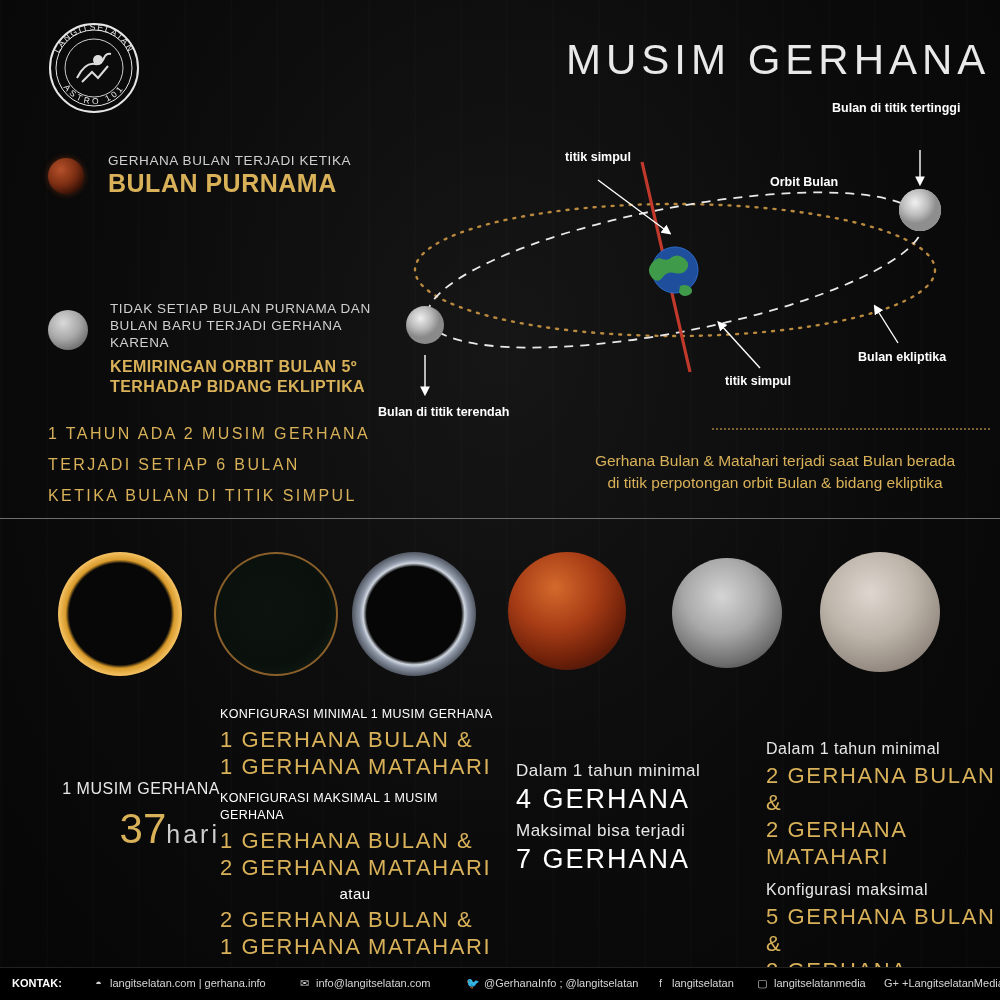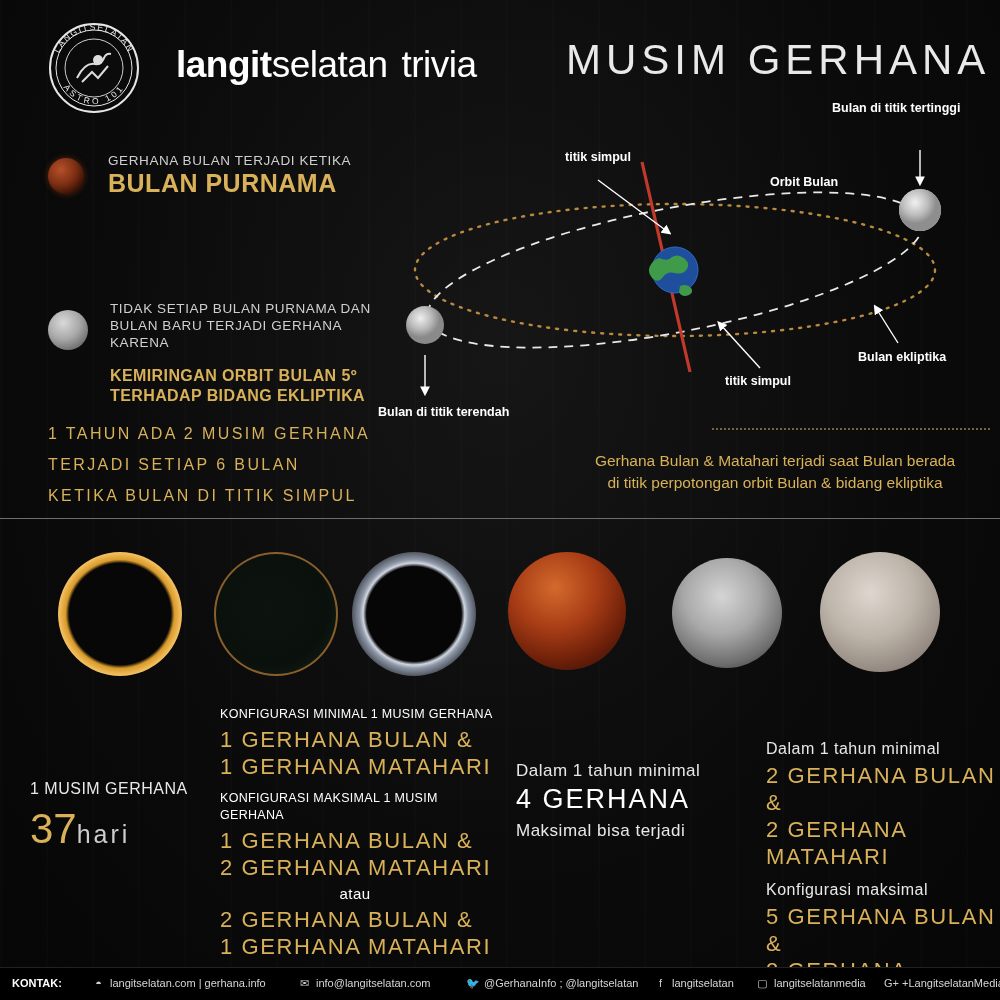--- a/index.html
+++ b/index.html
@@ -101,40 +101,37 @@
       </defs>
       <text font-size="8.5" fill="#e8e8e8" letter-spacing="1.6" font-family="Liberation Sans, sans-serif">
         <textPath href="#arcTop" startOffset="50%" text-anchor="middle">LANGITSELATAN</textPath>
       </text>
       <text font-size="8.5" fill="#e8e8e8" letter-spacing="3" font-family="Liberation Sans, sans-serif">
         <textPath href="#arcBot" startOffset="50%" text-anchor="middle">ASTRO 101</textPath>
       </text>
     </svg>
   </div>
 
-  <div class="brand">
-    <span class="b1">langit</span><span class="b2">selatan</span><span class="b3">trivia</span>
-  </div>
   <div class="bigtitle">MUSIM GERHANA</div>
 
   <div class="bullet" style="left:48px;top:152px;width:330px;height:56px;">
     <div class="moonimg" style="width:36px;height:36px;top:6px;background:radial-gradient(circle at 35% 32%, #b5502a 0%, #7d2f13 45%, #3a1206 75%, #1d0702 100%);box-shadow:0 0 6px rgba(150,60,20,.5);"></div>
     <div class="txt">
       <div class="ln-small">GERHANA BULAN TERJADI KETIKA</div>
       <div class="ln-gold-big">BULAN PURNAMA</div>
     </div>
   </div>
 
 
   <div class="bullet" style="left:48px;top:300px;width:330px;height:90px;">
     <div class="moonimg" style="width:40px;height:40px;top:10px;background:radial-gradient(circle at 38% 32%, #d9d9d9 0%, #a8a8a8 45%, #6e6e6e 78%, #444 100%);"></div>
     <div class="txt" style="left:62px;">
       <div class="ln-small">TIDAK SETIAP BULAN PURNAMA DAN</div>
       <div class="ln-small">BULAN BARU TERJADI GERHANA KARENA</div>
-      <div class="ln-gold-mid" style="margin-top:15px;">KEMIRINGAN ORBIT BULAN 5º</div>
+      <div class="ln-gold-mid" style="margin-top:6px;">KEMIRINGAN ORBIT BULAN 5º</div>
       <div class="ln-gold-mid">TERHADAP BIDANG EKLIPTIKA</div>
     </div>
   </div>
 
   <div class="statement">
     <div>1 TAHUN ADA 2 MUSIM GERHANA</div>
     <div>TERJADI SETIAP 6 BULAN</div>
     <div>KETIKA BULAN DI TITIK SIMPUL</div>
   </div>
 
@@ -199,21 +196,21 @@
 
   <div class="hr-solid" style="left:0px;top:518px;width:1000px;border-top:1px solid #6e6e6e;"></div>
 
   <div class="photo" style="left:58px;top:552px;width:124px;height:124px;background:radial-gradient(circle at 50% 50%, #070707 0%, #070707 58%, #d89a2a 62%, #f3c061 70%, #3a2a08 86%, #050505 100%);"></div>
   <div class="photo" style="left:214px;top:552px;width:124px;height:124px;background:radial-gradient(circle at 45% 45%, #0d1410 0%, #0a110d 60%, #131c14 82%, #0b0b0b 100%);box-shadow:inset 0 0 0 2px #8a5f2a;"></div>
   <div class="photo" style="left:352px;top:552px;width:124px;height:124px;background:radial-gradient(circle at 50% 50%, #060606 0%, #060606 54%, #cfd6e0 58%, #8e97a6 62%, #2b3039 76%, #0a0a0a 100%);"></div>
   <div class="photo" style="left:508px;top:552px;width:118px;height:118px;background:radial-gradient(circle at 40% 30%, #d46a2c 0%, #a83d16 38%, #6e2009 68%, #35110a 92%, #200a05 100%);"></div>
   <div class="photo" style="left:672px;top:558px;width:110px;height:110px;background:radial-gradient(circle at 45% 35%, #d5d5d5 0%, #a9a9a9 40%, #6d6d6d 72%, #2a2a2a 95%, #121212 100%);"></div>
   <div class="photo" style="left:820px;top:552px;width:120px;height:120px;background:radial-gradient(circle at 42% 34%, #ded7cf 0%, #bdb4aa 42%, #948a81 74%, #6a625b 96%);"></div>
 
-  <div class="blk" style="left:30px;top:778px;width:190px;">
+  <div class="blk" style="left:30px;top:778px;width:190px;text-align:right;">
     <div class="cap-white" style="font-size:16px;">1 MUSIM GERHANA</div>
     <div style="margin-top:6px;">
       <span class="num37">37</span><span class="hari">hari</span>
     </div>
   </div>
 
   <div class="blk" style="left:220px;top:706px;width:285px;">
     <div class="cap-white-sm">KONFIGURASI MINIMAL 1 MUSIM GERHANA</div>
     <div class="gold-lg" style="margin-top:3px;">1 GERHANA  BULAN &amp;</div>
     <div class="gold-lg">1 GERHANA MATAHARI</div>
@@ -225,20 +222,21 @@
     <div class="gold-lg">2 GERHANA MATAHARI</div>
     <div class="atau" style="margin:4px 0 4px 0;width:270px;">atau</div>
     <div class="gold-lg">2 GERHANA  BULAN &amp;</div>
     <div class="gold-lg">1 GERHANA MATAHARI</div>
   </div>
 
   <div class="blk" style="left:516px;top:760px;width:230px;">
     <div class="cap-white" style="font-size:17px;">Dalam 1 tahun minimal</div>
     <div class="white-lg" style="margin-top:2px;">4 GERHANA</div>
     <div class="cap-white" style="font-size:17px;margin-top:4px;">Maksimal bisa terjadi</div>
+    <div class="white-lg" style="margin-top:2px;">7 GERHANA</div>
   </div>
 
   <div class="blk" style="left:766px;top:738px;width:235px;">
     <div class="cap-white" style="font-size:16px;">Dalam 1 tahun minimal</div>
     <div class="gold-lg" style="margin-top:3px;">2 GERHANA  BULAN &amp;</div>
     <div class="gold-lg">2 GERHANA MATAHARI</div>
     <div class="cap-white" style="font-size:16px;margin-top:9px;">Konfigurasi maksimal</div>
     <div class="gold-lg" style="margin-top:3px;">5 GERHANA  BULAN &amp;</div>
     <div class="gold-lg">2 GERHANA MATAHARI</div>
 

